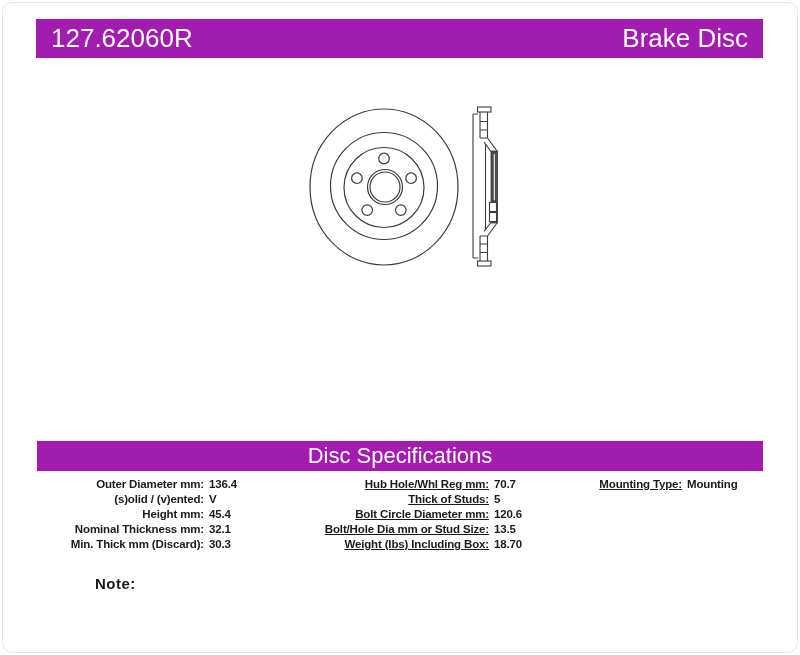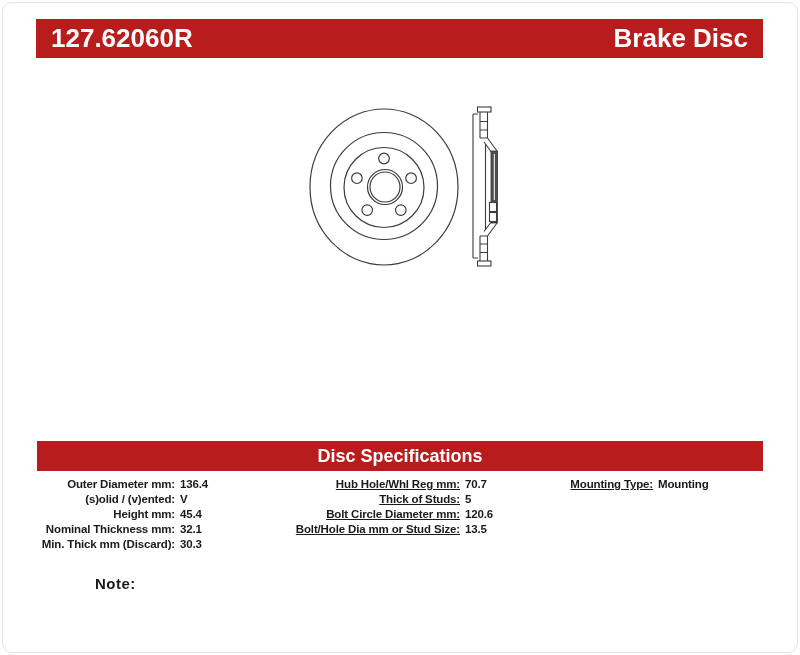--- a/index.html
+++ b/index.html
@@ -5,36 +5,36 @@
   html,body{margin:0;padding:0;}
   body{
     width:800px;height:655px;background:#ffffff;position:relative;
     font-family:"Liberation Sans", sans-serif;overflow:hidden;
   }
   .frame{
     position:absolute;inset:2px;border:1px solid #e4e4e4;border-radius:10px;
     pointer-events:none;
   }
   .bar{
-    position:absolute;background:#b91c1c;color:#fff;font-weight:bold;
+    position:absolute;background:#a21caf;color:#fff;font-weight:normal;
     display:flex;align-items:center;
   }
   .topbar{
     left:36px;top:19px;width:727px;height:39px;
     justify-content:space-between;padding:0 15px;box-sizing:border-box;
     font-size:26px;
   }
   .specbar{
     left:37px;top:441px;width:726px;height:30px;
-    justify-content:center;font-size:18px;
+    justify-content:center;font-size:22px;
   }
   .drawing{position:absolute;left:290px;top:95px;width:250px;height:185px;}
   .col{position:absolute;color:#1a1a1a;}
   .row{display:flex;line-height:14.9px;font-size:11.5px;font-weight:bold;
-       letter-spacing:-0.15px;white-space:nowrap;}
+       letter-spacing:-0.15px;white-space:nowrap;margin-left:29px;}
   .lbl{text-align:right;flex:none;}
   .val{margin-left:5px;}
   .col1{left:38px;top:477px;}  .col1 .lbl{width:137px;}
   .col2{left:284px;top:477px;} .col2 .lbl{width:176px;text-decoration:underline;}
   .col3{left:553px;top:477px;} .col3 .lbl{width:100px;text-decoration:underline;}
   .note{
     position:absolute;left:95px;top:575px;font-size:15px;font-weight:bold;
     color:#1a1a1a;letter-spacing:0.5px;
   }
 </style>
@@ -117,20 +117,24 @@
       <span class="val">5</span>
     </div>
     <div class="row">
       <span class="lbl">Bolt Circle Diameter mm:</span>
       <span class="val">120.6</span>
     </div>
     <div class="row">
       <span class="lbl">Bolt/Hole Dia mm or Stud Size:</span>
       <span class="val">13.5</span>
     </div>
+    <div class="row">
+      <span class="lbl">Weight (lbs) Including Box:</span>
+      <span class="val">18.70</span>
+    </div>
   </div>
 
   <div class="col col3">
     <div class="row">
       <span class="lbl">Mounting Type:</span>
       <span class="val">Mounting</span>
     </div>
   </div>
 
   <div class="note">Note:</div>

